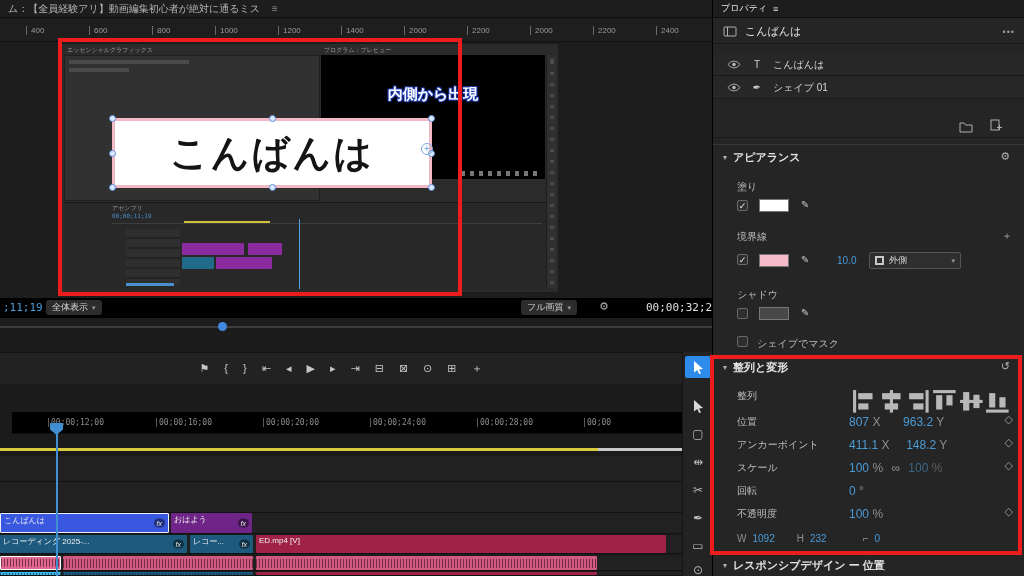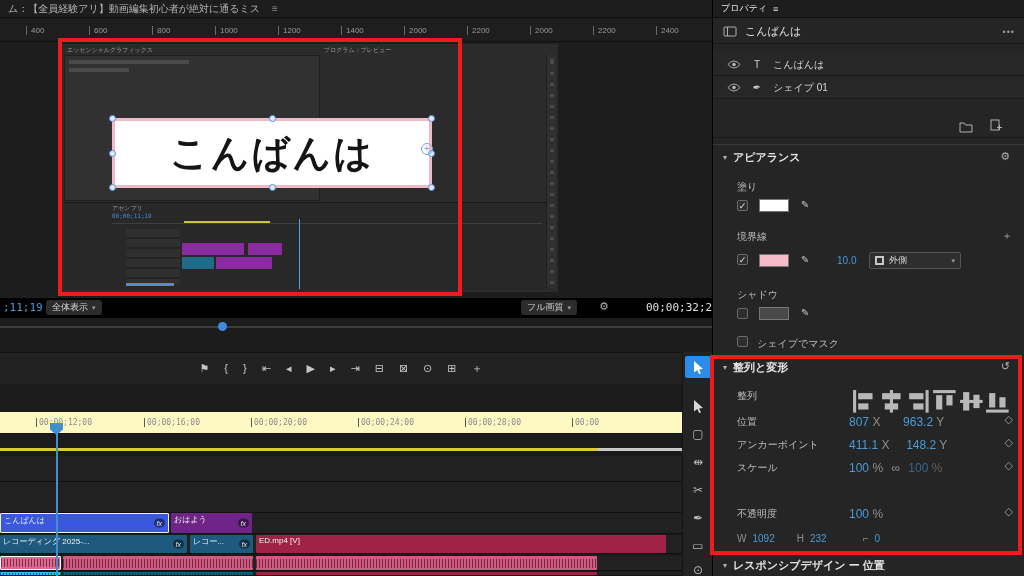--- a/index.html
+++ b/index.html
@@ -64,21 +64,21 @@
   .zoom-track{position:absolute;left:0;top:326px;width:712px;height:2px;background:#3d3d3d}
   .zoom-handle{position:absolute;left:218px;top:322px;width:9px;height:9px;border-radius:50%;background:#3f8ae0}
 
   
   .transport{position:absolute;left:0;top:352px;width:682px;height:32px;background:#222;border-top:1px solid #141414;
              display:flex;align-items:center;justify-content:center;gap:15px}
   .t-ico{color:#c6c6c6;font-size:11px;line-height:1}
 
   
   .timeline{position:absolute;left:0;top:384px;width:682px;height:192px;background:#1b1b1b}
-  .tl-ruler{position:absolute;left:0;top:28px;width:682px;height:22px;background:#fef9c3;border-bottom:1px solid #101010}
+  .tl-ruler{position:absolute;left:12px;top:28px;width:682px;height:22px;background:#000000;border-bottom:1px solid #101010}
   .tl-label{position:absolute;top:6px;font-size:8px;color:#8c8c8c;border-left:1px solid #5a5a5a;padding-left:2px;
             font-family:"DejaVu Sans Mono",monospace}
   .work-yellow{position:absolute;left:0;top:64px;width:598px;height:3px;background:#d9c93c}
   .work-gray{position:absolute;left:598px;top:64px;width:84px;height:3px;background:#c9c9c9}
   .lane{position:absolute;left:0;width:682px;background:#212121;border-bottom:1px solid #121212}
   .clip{position:absolute;top:0;bottom:0;border-radius:1px;overflow:hidden}
   .clip-label{font-size:8px;color:#f0f0f0;padding:1px 3px;display:block;white-space:nowrap;overflow:hidden}
   .fx-badge{position:absolute;right:3px;top:50%;transform:translateY(-50%);font-size:7px;font-style:italic;color:#e6e6e6;
             background:rgba(0,0,0,.45);border-radius:5px;padding:0 3px;line-height:9px}
   .wave{background-image:repeating-linear-gradient(90deg,rgba(40,0,15,.55) 0 1px,transparent 1px 3px);
@@ -156,20 +156,25 @@
   <div class="monitor">
     <div class="video-frame">
       <span class="np-tabs">エッセンシャルグラフィックス</span>
       <span class="np-program-tab">プログラム：プレビュー</span>
 
       <div class="np-left">
         <div class="np-bar" style="left:4px;top:4px;width:120px"></div>
         <div class="np-bar" style="left:4px;top:12px;width:60px"></div>
       </div>
 
+      <div class="np-black">
+        <div class="np-overlay">内側から出現</div>
+        <span class="np-caption">こんばんは</span>
+        <div class="np-minibar"></div>
+      </div>
 
       <div class="np-strip"></div>
 
       <div class="np-textbox">
         <span class="np-text">こんばんは</span>
         <span class="handle" style="left:-6px;top:-6px"></span>
         <span class="handle" style="left:154px;top:-6px"></span>
         <span class="handle" style="right:-6px;top:-6px"></span>
         <span class="handle" style="left:-6px;top:29px"></span>
         <span class="handle" style="right:-6px;top:29px"></span>
@@ -454,20 +459,27 @@
       <span class="row-vals">
         <span class="val">100</span>
         <span class="unit">%</span>
         <span class="unit" style="margin:0 5px">∞</span>
         <span class="val dim">100</span>
         <span class="unit dim">%</span>
       </span>
       <span class="kf">◇</span>
     </div>
 
+    <div style="position:absolute;left:0;top:483px;width:312px;height:14px">
+      <span class="plabel" style="top:1px">回転</span>
+      <span class="row-vals">
+        <span class="val">0</span>
+        <span class="unit">°</span>
+      </span>
+    </div>
 
     <div style="position:absolute;left:0;top:506px;width:312px;height:14px">
       <span class="plabel" style="top:1px">不透明度</span>
       <span class="row-vals">
         <span class="val">100</span>
         <span class="unit">%</span>
       </span>
       <span class="kf">◇</span>
     </div>
 

